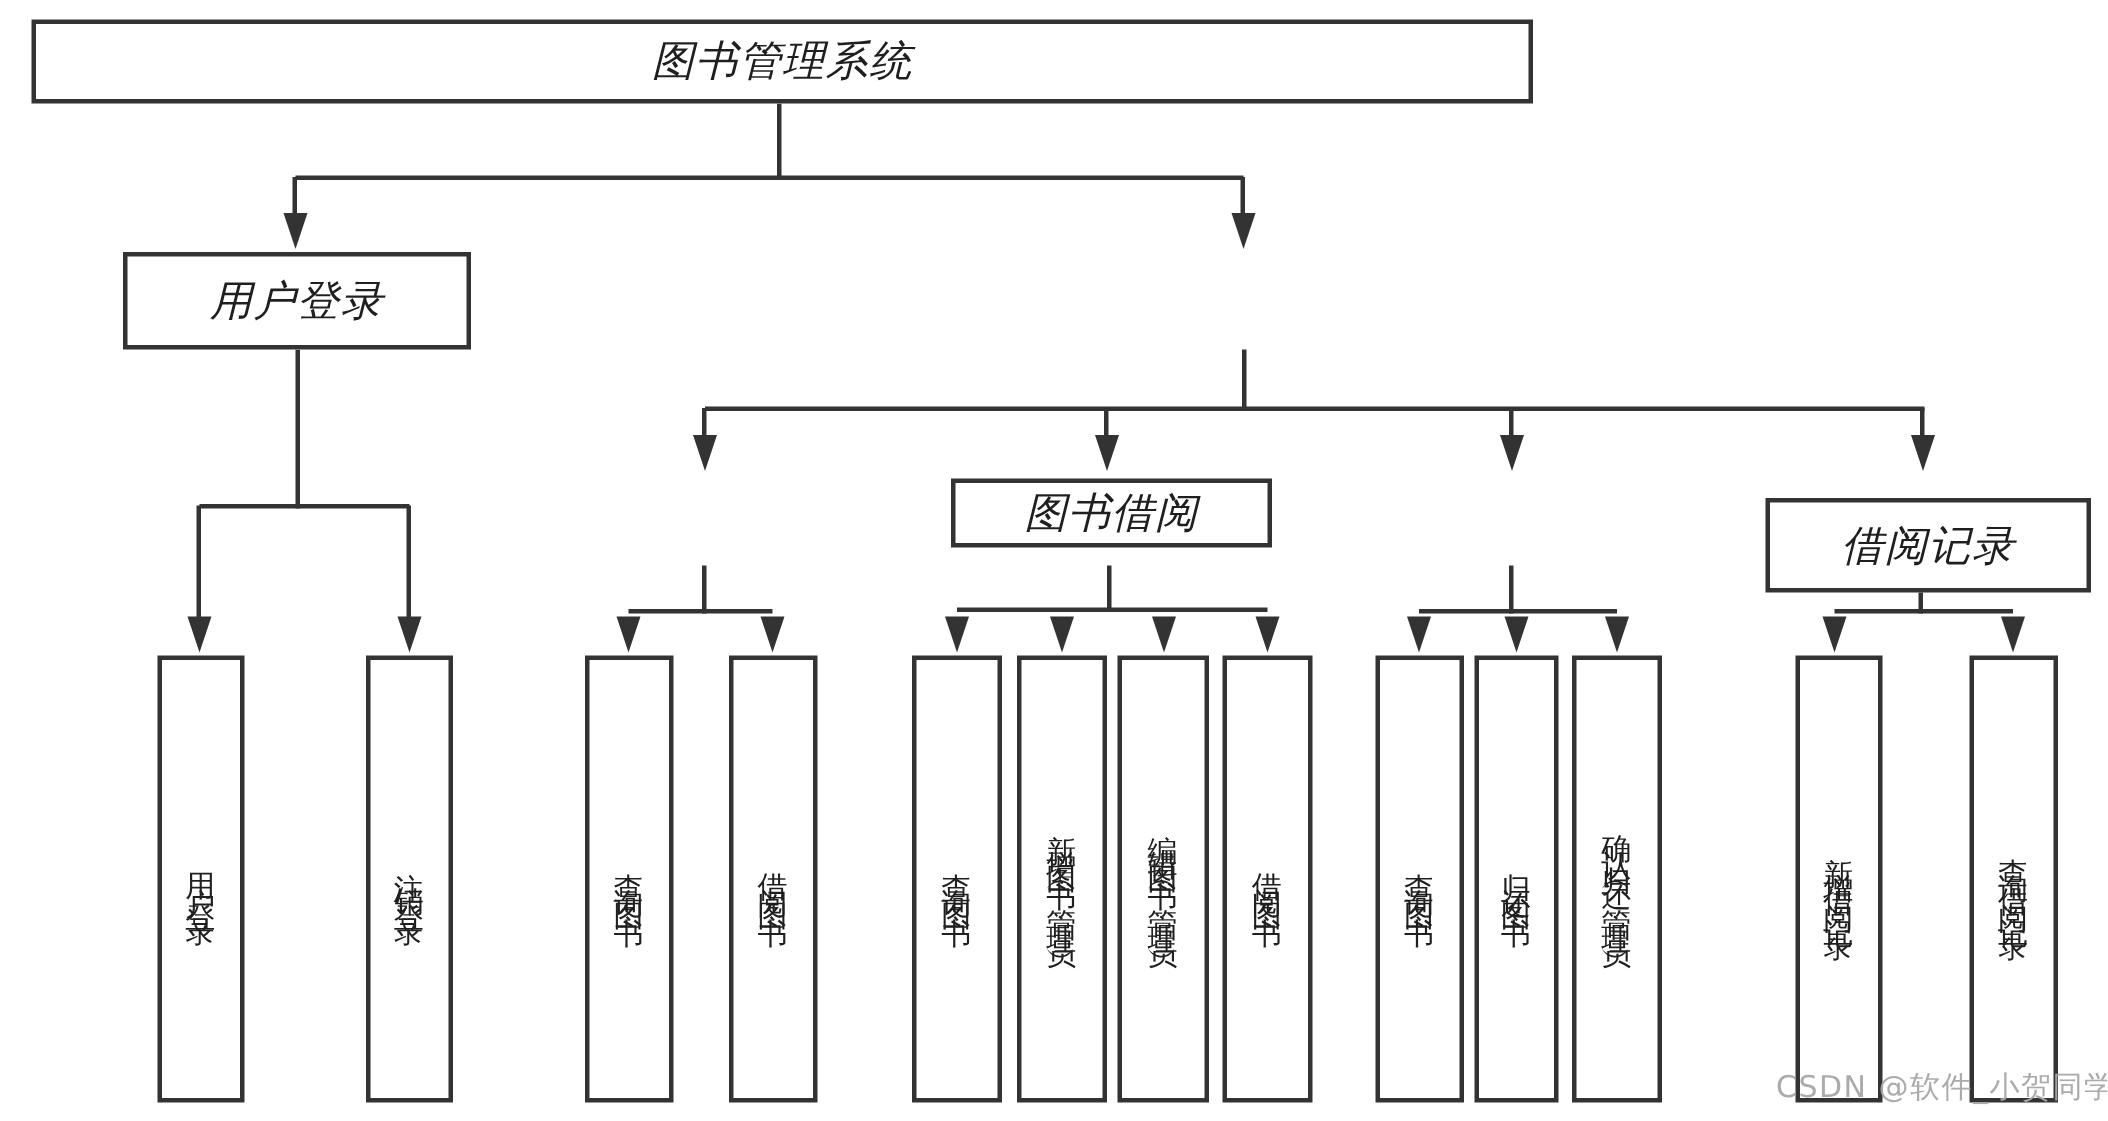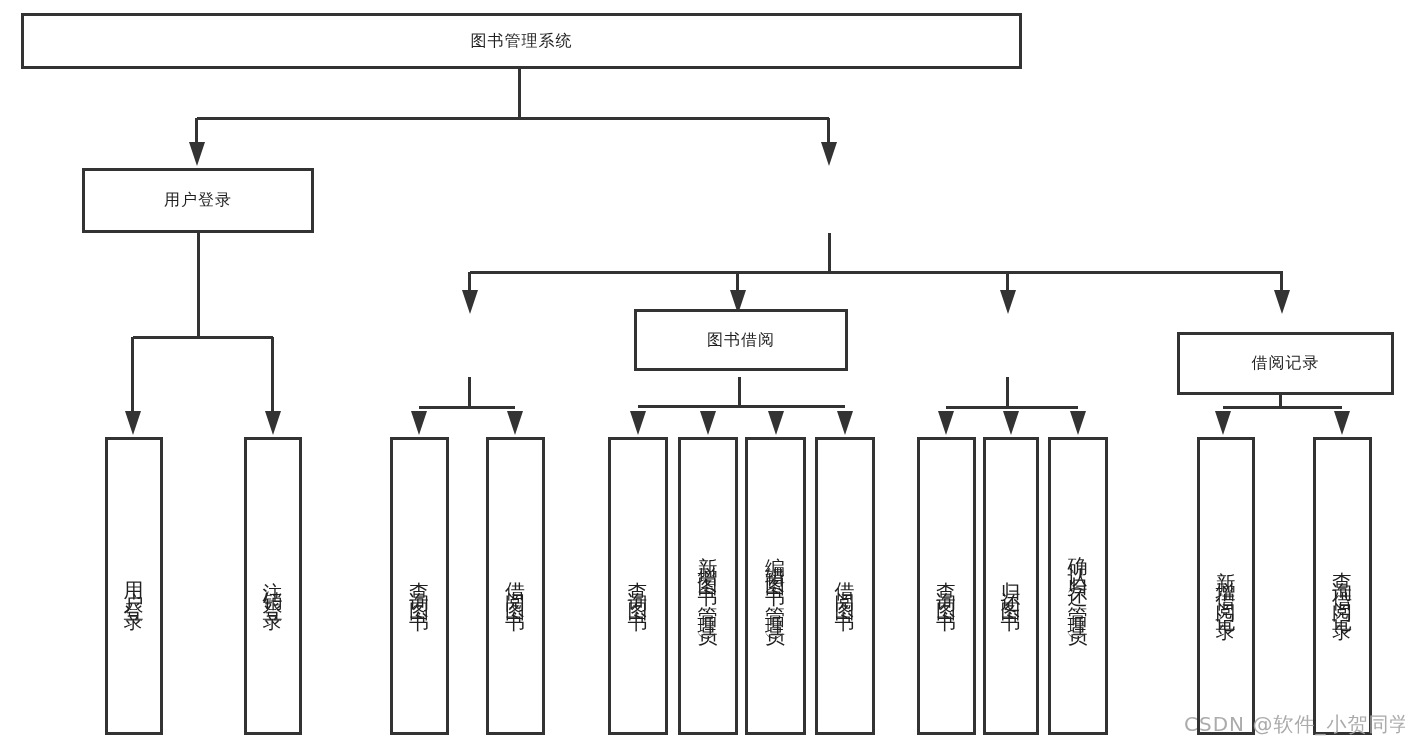--- a/index.html
+++ b/index.html
@@ -18,21 +18,21 @@
     border-left:8px solid transparent;
     border-right:8px solid transparent;
     border-top:24px solid #333333;
   }
   .node{
     position:absolute;box-sizing:border-box;
     border:3px solid #333333;background:#ffffff;
     display:flex;align-items:center;justify-content:center;
     color:#1f1f1f;
   }
-  .node.h span{font-size:16px;letter-spacing:1px;white-space:nowrap;}
+  .node.h span{font-size:28px;letter-spacing:1px;white-space:nowrap;font-style:italic;}
   .node.v span{
     writing-mode:vertical-rl;
     text-orientation:upright;
     font-size:20px;letter-spacing:10px;line-height:1;
     white-space:nowrap;
   }
   .watermark{
     position:absolute;left:1184px;top:711px;z-index:10;
     font-size:20px;color:rgba(166,166,166,0.95);
     letter-spacing:1px;white-space:nowrap;
@@ -93,21 +93,21 @@
   <div class="arrow" style="left:1334px;top:411px"></div>
 
   <div class="node h" style="left:21px;top:13px;width:1001px;height:56px">
     <span>图书管理系统</span>
   </div>
 
   <div class="node h" style="left:82px;top:168px;width:232px;height:65px">
     <span>用户登录</span>
   </div>
 
-  <div class="node h" style="left:634px;top:309px;width:214px;height:62px">
+  <div class="node h" style="left:634px;top:319px;width:214px;height:46px">
     <span>图书借阅</span>
   </div>
   <div class="node h" style="left:1177px;top:332px;width:217px;height:63px">
     <span>借阅记录</span>
   </div>
 
   <div class="node v" style="left:105px;top:437px;width:58px;height:298px">
     <span>用户登录</span>
   </div>
   <div class="node v" style="left:244px;top:437px;width:58px;height:298px">

